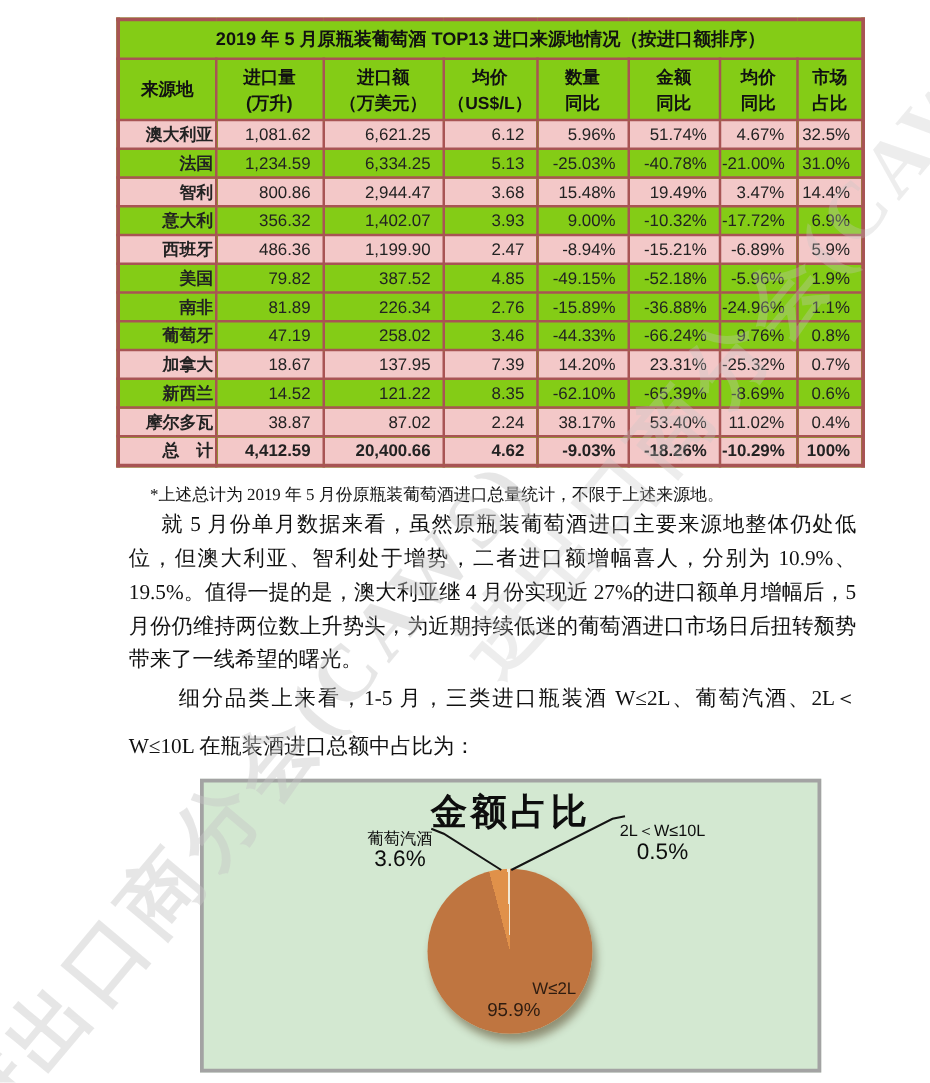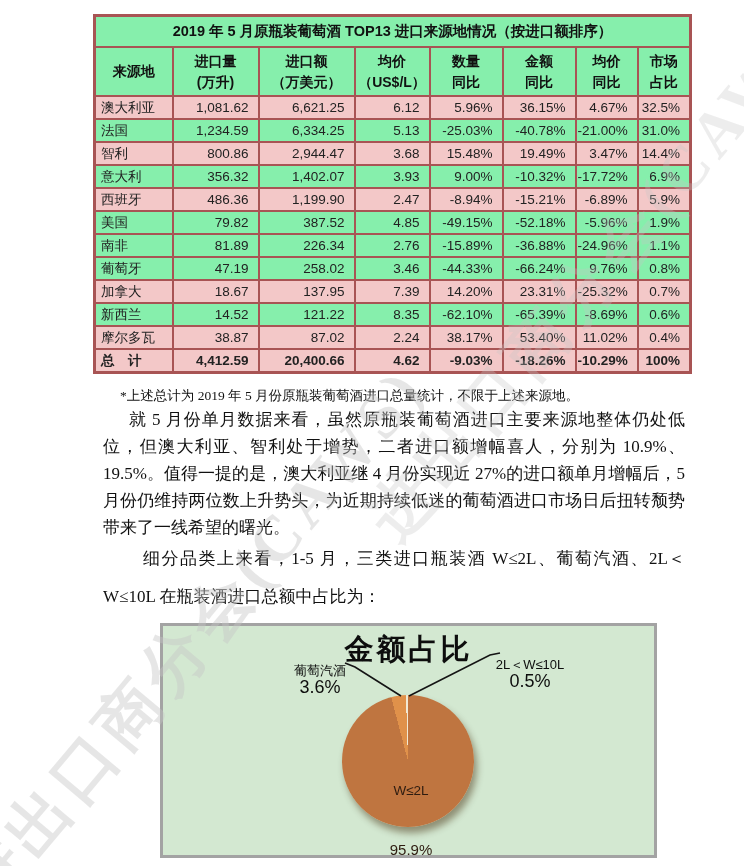--- a/index.html
+++ b/index.html
@@ -12,35 +12,35 @@
     position:absolute; font-size:64px; letter-spacing:6px; white-space:nowrap;
     color:#c6c6c6; opacity:.42; font-weight:bold; z-index:6; pointer-events:none;
     transform-origin:0 0; font-family:"Liberation Serif",serif;
   }
   .wm-a{ left:-60px; top:872px; transform:rotate(-50deg); }
   .wm-b{ left:348px; top:502px; transform:rotate(-50deg); opacity:.30; }
   
   table.imports{
     position:absolute; left:93px; top:14px; width:596px;
     border-collapse:collapse; table-layout:fixed;
-    border:3px solid var(--border); z-index:2; background:#86efac;
+    border:3px solid var(--border); z-index:2; background:#84cc16;
   }
   table.imports td, table.imports th{
     border:2px solid var(--border); font-weight:normal;
     font-size:13.5px; color:#222; overflow:hidden; white-space:nowrap;
   }
   tr.title-row td{
     height:27px; text-align:center; font-weight:bold; font-size:14.5px; color:#111;
   }
   tr.header-row th{
     height:45px; text-align:center; font-weight:bold; font-size:14px;
     line-height:1.45; color:#111;
   }
   tr.data-row td{ height:19px; line-height:19px; }
-  tr.data-row td.name{ text-align:left; padding-left:5px; }
+  tr.data-row td.name{ text-align:right; padding-left:5px;font-weight:bold; }
   tr.data-row td.num{ text-align:right; padding-right:9px; }
   tr.alt td{ background:var(--pink); }
   tr.total-row td{ background:var(--pink); font-weight:bold; }
   
   .footnote{
     position:absolute; left:93px; top:387px; width:600px;
     font-size:13.5px; color:#111; z-index:2;
     font-family:"Liberation Serif",serif;
     padding-left:27px;
   }
@@ -63,22 +63,22 @@
   }
   .pie{
     position:absolute; left:179px; top:69px; width:132px; height:132px;
     border-radius:50%;
     box-shadow:3px 6px 7px rgba(60,35,5,.45);
   }
   .pie-label-in{
     position:absolute; left:198px; top:156px; width:100px; text-align:center;
     color:#2e1c10; z-index:4; line-height:18px;
   }
-  .pie-label-in .l1{ font-size:13.5px; }
-  .pie-label-in .l2{ font-size:15px;margin-top:41px; }
+  .pie-label-in .l1{ font-size:13.5px;text-align:right; }
+  .pie-label-in .l2{ font-size:15px; }
   .cat-label{ position:absolute; text-align:center; color:#0d0d0d; z-index:4; line-height:17px; }
   .cat-label .l1{ font-size:13px;margin-top:12px; }
   .cat-label .l2{ font-size:18px; }
   .cat-left{ left:112px; top:24px; width:90px; }
   .cat-right{ left:307px; top:18px; width:120px; }
   .leaders{ position:absolute; left:0; top:0; width:491px; height:229px; z-index:3; }
   .leaders polyline{ fill:none; stroke:#141414; stroke-width:1.6px; }
 </style>
 </head>
 <body>
@@ -136,21 +136,21 @@
             <div>占比</div>
           </th>
         </tr>
 
     <tr class="data-row alt">
           <td class="name">澳大利亚</td>
           <td class="num">1,081.62</td>
           <td class="num">6,621.25</td>
           <td class="num">6.12</td>
           <td class="num">5.96%</td>
-          <td class="num">36.15%</td>
+          <td class="num">51.74%</td>
           <td class="num">4.67%</td>
           <td class="num">32.5%</td>
         </tr>
         <tr class="data-row">
           <td class="name">法国</td>
           <td class="num">1,234.59</td>
           <td class="num">6,334.25</td>
           <td class="num">5.13</td>
           <td class="num">-25.03%</td>
           <td class="num">-40.78%</td>

